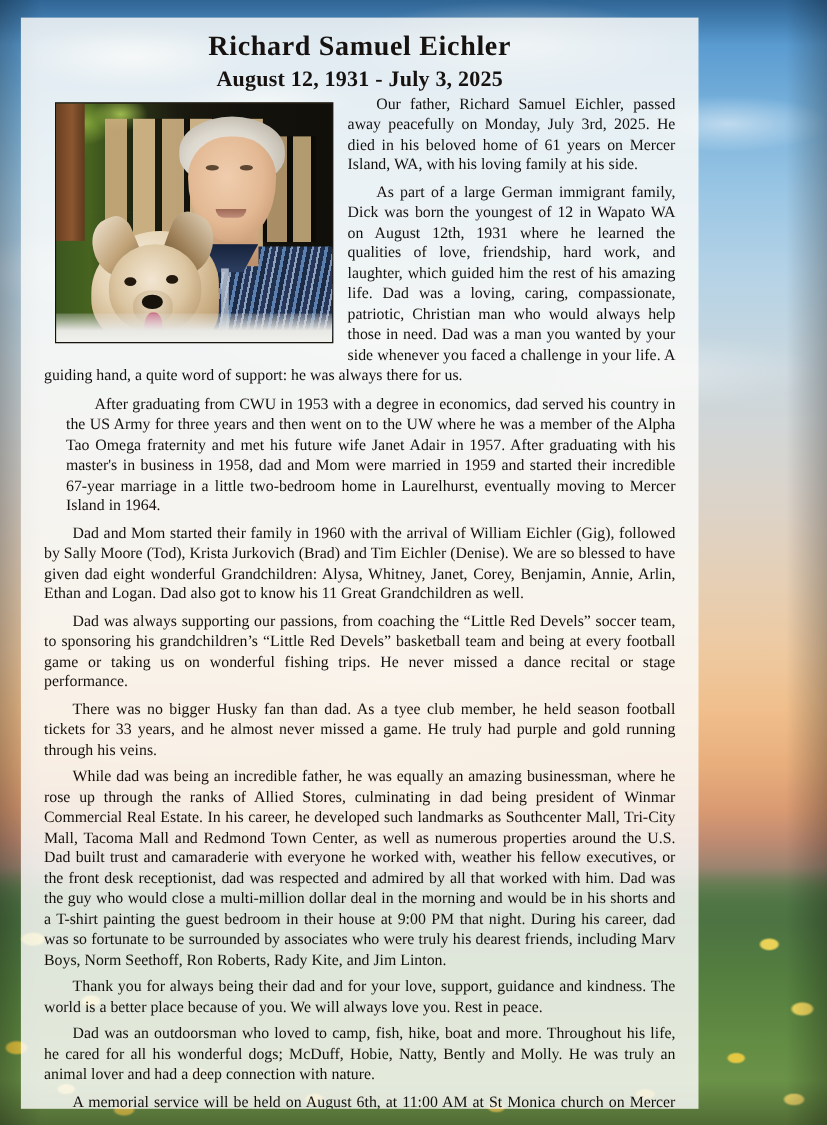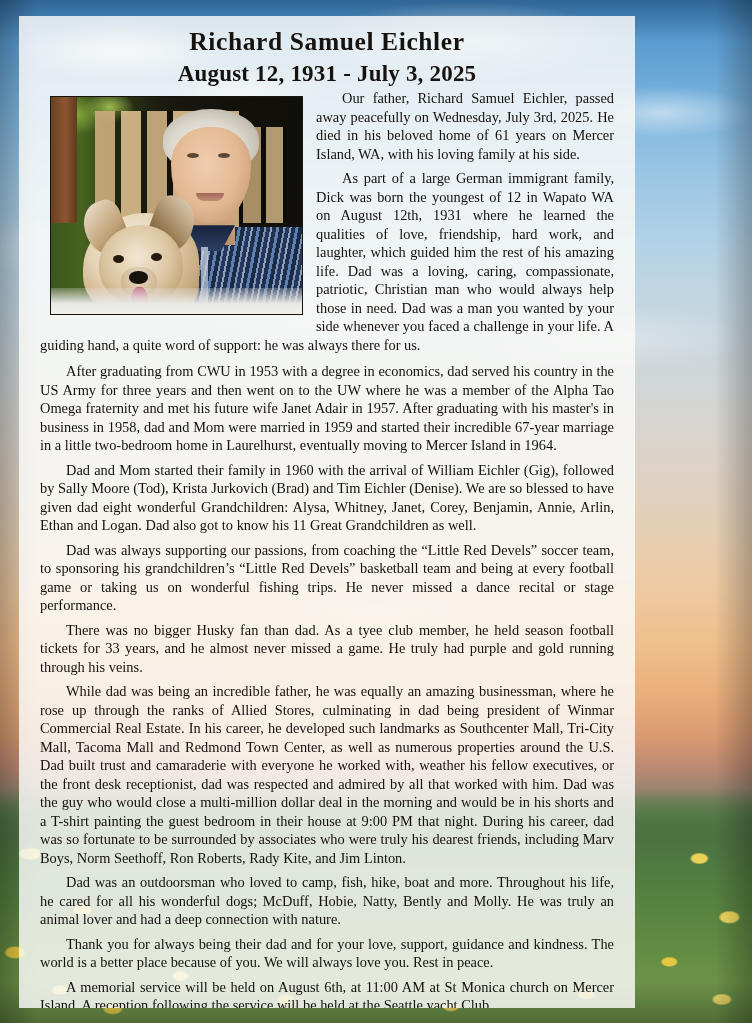--- a/index.html
+++ b/index.html
@@ -129,21 +129,21 @@
 
   #deceased-name {
     font-size: 25.5px;
     font-weight: bold;
     letter-spacing: .6px;
     color: #16120f;
     line-height: 1.12;
   }
 
   #life-dates {
-    font-size: 23px;
+    font-size: 20px;
     font-weight: bold;
     color: #16120f;
     letter-spacing: .2px;
     margin-top: 3px;
     line-height: 1.2;
   }
 
   
   #portrait-photo {
     float: left;
@@ -298,21 +298,21 @@
 
   .para {
     text-indent: 26px;
     margin-bottom: 6px;
   }
   .para:last-child { margin-bottom: 0; }
 
   
   .para-beside { text-align: justify; }
   .para-full  { clear: none; }
-  #para-after-photo { clear: left; padding-top: 2px; }
+  #para-after-photo { clear: left; padding-top: 2px; margin-left: 20px; }
 </style>
 </head>
 <body>
 
 <div id="memorial-card">
 
   <div class="bg-layer bg-sky"></div>
   <div class="bg-layer bg-clouds"></div>
   <div class="bg-layer bg-sunglow"></div>
   <div class="bg-layer bg-meadow"></div>
@@ -346,26 +346,26 @@
       <div class="ph ph-dog-head"></div>
       <div class="ph ph-dog-eye-l"></div>
       <div class="ph ph-dog-eye-r"></div>
       <div class="ph ph-dog-snout"></div>
       <div class="ph ph-dog-nose"></div>
       <div class="ph ph-tongue"></div>
       <div class="ph ph-bottom"></div>
     </div>
 
     <div id="obituary-body">
-      <p class="para para-beside">Our father, Richard Samuel Eichler, passed away peacefully on Wednesday, July 3rd, 2025. He died in his beloved home of 61 years on Mercer Island, WA, with his loving family at his side.</p>
+      <p class="para para-beside">Our father, Richard Samuel Eichler, passed away peacefully on Monday, July 3rd, 2025. He died in his beloved home of 61 years on Mercer Island, WA, with his loving family at his side.</p>
       <p class="para para-beside">As part of a large German immigrant family, Dick was born the youngest of 12 in Wapato WA on August 12th, 1931 where he learned the qualities of love, friendship, hard work, and laughter, which guided him the rest of his amazing life. Dad was a loving, caring, compassionate, patriotic, Christian man who would always help those in need. Dad was a man you wanted by your side whenever you faced a challenge in your life. A guiding hand, a quite word of support: he was always there for us.</p>
       <p class="para para-full" id="para-after-photo">After graduating from CWU in 1953 with a degree in economics, dad served his country in the US Army for three years and then went on to the UW where he was a member of the Alpha Tao Omega fraternity and met his future wife Janet Adair in 1957. After graduating with his master's in business in 1958, dad and Mom were married in 1959 and started their incredible 67-year marriage in a little two-bedroom home in Laurelhurst, eventually moving to Mercer Island in 1964.</p>
       <p class="para para-full">Dad and Mom started their family in 1960 with the arrival of William Eichler (Gig), followed by Sally Moore (Tod), Krista Jurkovich (Brad) and Tim Eichler (Denise). We are so blessed to have given dad eight wonderful Grandchildren: Alysa, Whitney, Janet, Corey, Benjamin, Annie, Arlin, Ethan and Logan. Dad also got to know his 11 Great Grandchildren as well.</p>
       <p class="para para-full">Dad was always supporting our passions, from coaching the “Little Red Devels” soccer team, to sponsoring his grandchildren’s “Little Red Devels” basketball team and being at every football game or taking us on wonderful fishing trips. He never missed a dance recital or stage performance.</p>
       <p class="para para-full">There was no bigger Husky fan than dad. As a tyee club member, he held season football tickets for 33 years, and he almost never missed a game. He truly had purple and gold running through his veins.</p>
       <p class="para para-full">While dad was being an incredible father, he was equally an amazing businessman, where he rose up through the ranks of Allied Stores, culminating in dad being president of Winmar Commercial Real Estate. In his career, he developed such landmarks as Southcenter Mall, Tri-City Mall, Tacoma Mall and Redmond Town Center, as well as numerous properties around the U.S. Dad built trust and camaraderie with everyone he worked with, weather his fellow executives, or the front desk receptionist, dad was respected and admired by all that worked with him. Dad was the guy who would close a multi-million dollar deal in the morning and would be in his shorts and a T-shirt painting the guest bedroom in their house at 9:00 PM that night. During his career, dad was so fortunate to be surrounded by associates who were truly his dearest friends, including Marv Boys, Norm Seethoff, Ron Roberts, Rady Kite, and Jim Linton.</p>
+      <p class="para para-full">Thank you for always being their dad and for your love, support, guidance and kindness. The world is a better place because of you. We will always love you. Rest in peace.</p>
       <p class="para para-full">Dad was an outdoorsman who loved to camp, fish, hike, boat and more. Throughout his life, he cared for all his wonderful dogs; McDuff, Hobie, Natty, Bently and Molly. He was truly an animal lover and had a deep connection with nature.</p>
-      <p class="para para-full">Thank you for always being their dad and for your love, support, guidance and kindness. The world is a better place because of you. We will always love you. Rest in peace.</p>
       <p class="para para-full">A memorial service will be held on August 6th, at 11:00 AM at St Monica church on Mercer Island. A reception following the service will be held at the Seattle yacht Club.</p>
     </div>
 
   </div>
 </div>
 
 </body></html>

